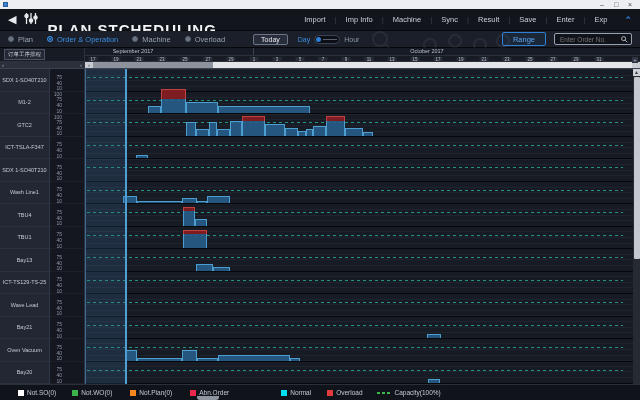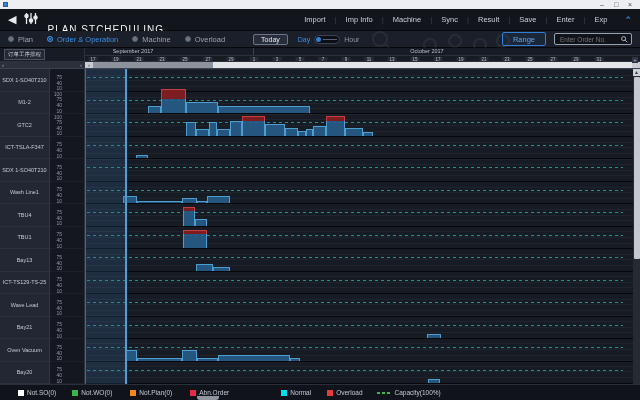--- a/index.html
+++ b/index.html
@@ -10,21 +10,21 @@
   
   .titlebar{height:9px;background:#eceef1;display:flex;align-items:center;padding:0 3px;}
   .titlebar .appico{width:5px;height:5px;background:#3b7fd0;border:1px solid #2a5f9e;}
   .titlebar .spacer{flex:1;}
   .winbtn{font-size:7px;line-height:7px;color:#444;width:14px;text-align:center;}
 
   
   .appbar{height:22px;background:#12151c;display:flex;align-items:center;padding:0 8px;border-bottom:1px solid #05070b;}
   .back{color:#e8ebf0;font-size:11px;margin-right:8px;line-height:1;}
   .eq{margin-right:9px;}
-  .apptitle{font-size:10px;font-weight:normal;letter-spacing:1px;color:#f2f4f7;margin-top:19px;}
+  .apptitle{font-size:15px;font-weight:bold;letter-spacing:1px;color:#f2f4f7;margin-top:19px;}
   .menu{margin-left:auto;display:flex;align-items:center;}
   .menu .mitem{font-size:7.5px;color:#c9cfd8;padding:0 9px;white-space:nowrap;}
   .menu .sep{color:#39404e;font-size:8px;}
   .menu .chev{color:#2f7fd6;font-size:9px;font-weight:bold;padding-left:8px;}
 
   
   .subbar{height:17px;background:#1b1f29;display:flex;align-items:center;padding:0 8px;border-bottom:1px solid #05070b;position:relative;}
   .radio{display:flex;align-items:center;margin-right:14px;}
   .rdot{width:6px;height:6px;border-radius:50%;border:1px solid #5a6372;background:#6b7482;margin-right:4px;}
   .radio.sel .rdot{border:1px solid #3b8fe4;background:#3b8fe4;box-shadow:0 0 0 1px #13253d inset;}

